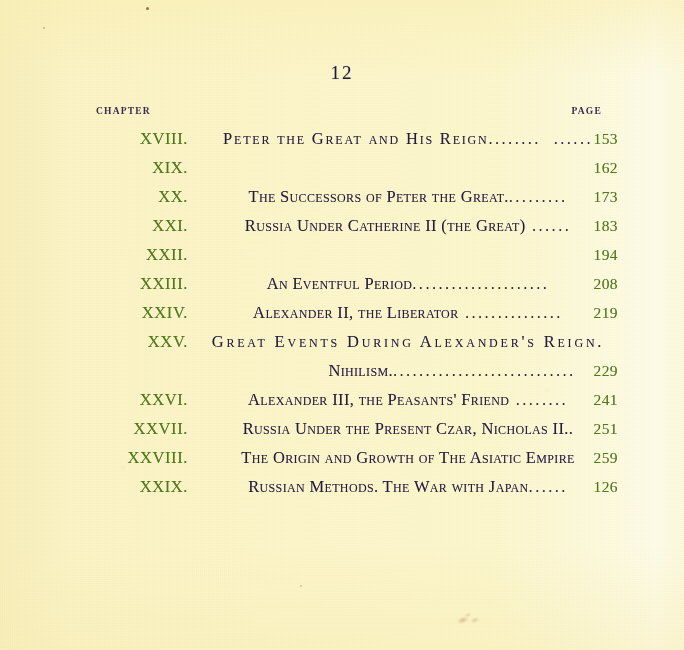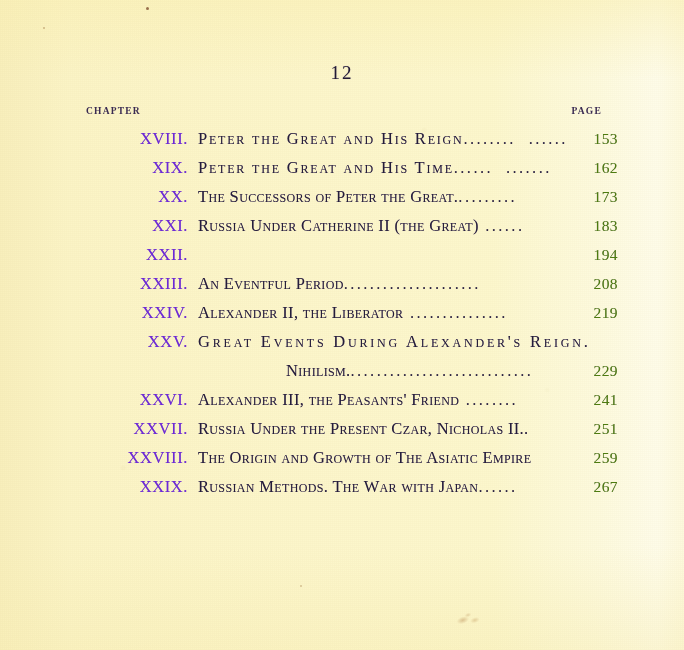--- a/index.html
+++ b/index.html
@@ -85,21 +85,21 @@
     text-align: center;
     font-size: 19px;
     letter-spacing: 2px;
     font-variant: small-caps;
     color: #221b36;
     text-shadow: 0 0 1px rgba(90,60,130,.35);
   }
   .col-heads {
     position: absolute;
     top: 106px;
-    left: 86px;
+    left: 96px;
     right: 74px;
     height: 14px;
     font-size: 9.5px;
     letter-spacing: 1.2px;
     font-weight: bold;
     color: #3a2b52;
   }
   .col-heads .ch-left { position: absolute; left: 0; top: 0; }
   .col-heads .ch-right { position: absolute; right: 8px; top: 0; }
 
@@ -115,29 +115,30 @@
     line-height: 29px;
     white-space: nowrap;
   }
   .num {
     position: absolute;
     left: 0;
     width: 118px;
     text-align: right;
     font-size: 16.5px;
     letter-spacing: .6px;
-    color: #6d28d9;
+    color: #4d7c0f;
     text-shadow: 0 0 .6px rgba(104,72,146,.45);
   }
   .title-wrap {
     position: absolute;
     left: 128px;
     right: 0;
     height: 29px;
     overflow: hidden;
+    text-align: center;
   }
   .title {
     font-variant: small-caps;
     font-size: 16.5px;
     letter-spacing: .35px;
     color: #241d3a;
     text-shadow: 0 0 .6px rgba(104,72,146,.42);
   }
   .title.loose { letter-spacing: 1.8px; }
   .title.xloose { letter-spacing: 2.8px; }
@@ -184,21 +185,20 @@
     </div>
 
     <div class="toc">
         <div class="row">
           <span class="num">XVIII.</span>
           <span class="title-wrap"><span class="title loose">Peter the Great and His Reign</span><span class="leader">........  ......</span></span>
           <span class="pg">153</span>
         </div>
         <div class="row">
           <span class="num">XIX.</span>
-          <span class="title-wrap"><span class="title loose">Peter the Great and His Time</span><span class="leader">......  .......</span></span>
           <span class="pg">162</span>
         </div>
         <div class="row">
           <span class="num">XX.</span>
           <span class="title-wrap"><span class="title">The Successors of Peter the Great.</span><span class="leader">.........</span></span>
           <span class="pg">173</span>
         </div>
         <div class="row">
           <span class="num">XXI.</span>
           <span class="title-wrap"><span class="title">Russia Under Catherine II (the Great)</span><span class="leader"> ......</span></span>
@@ -238,18 +238,18 @@
           <span class="pg">251</span>
         </div>
         <div class="row">
           <span class="num">XXVIII.</span>
           <span class="title-wrap"><span class="title">The Origin and Growth of The Asiatic Empire</span></span>
           <span class="pg">259</span>
         </div>
         <div class="row">
           <span class="num">XXIX.</span>
           <span class="title-wrap"><span class="title">Russian Methods.   The War with Japan</span><span class="leader">......</span></span>
-          <span class="pg">267</span>
+          <span class="pg">126</span>
         </div>
       </div>
 
   </div>
 </div>
 
 </body></html>

